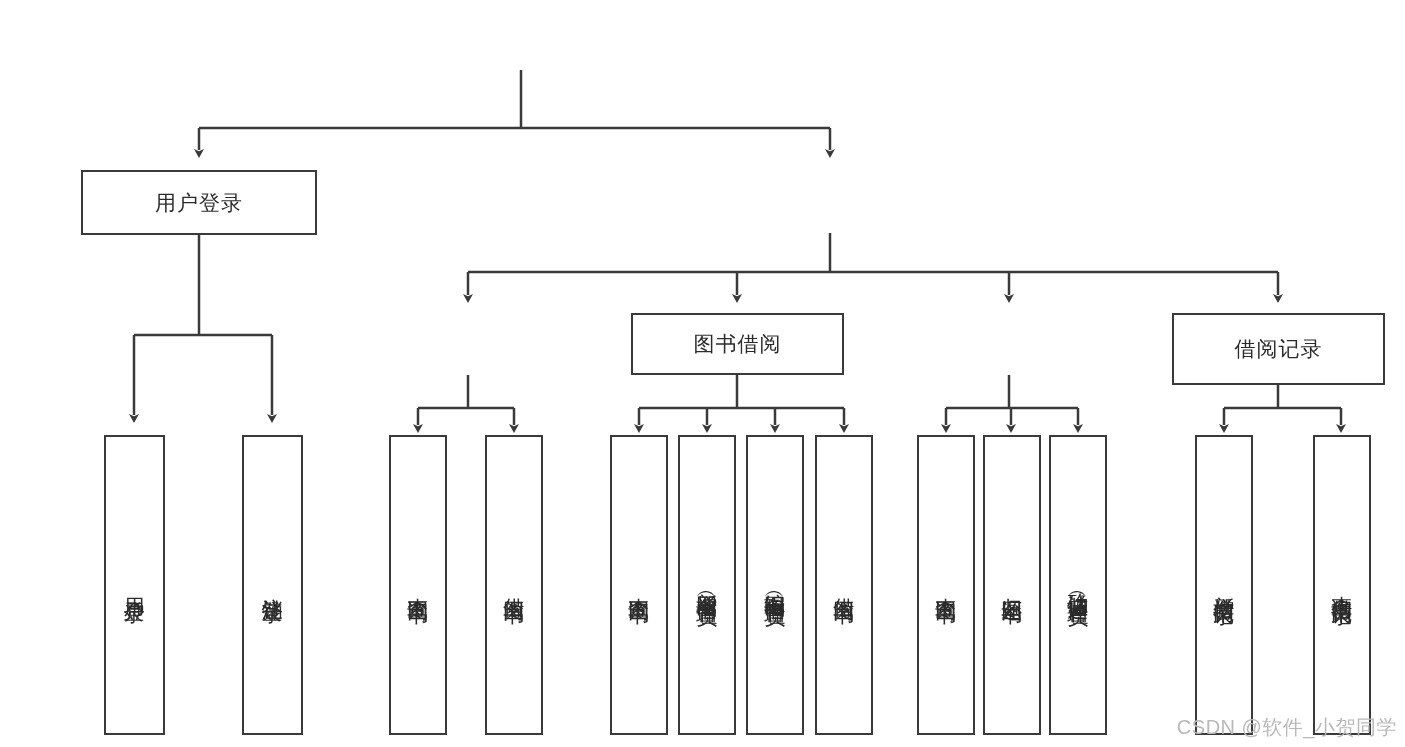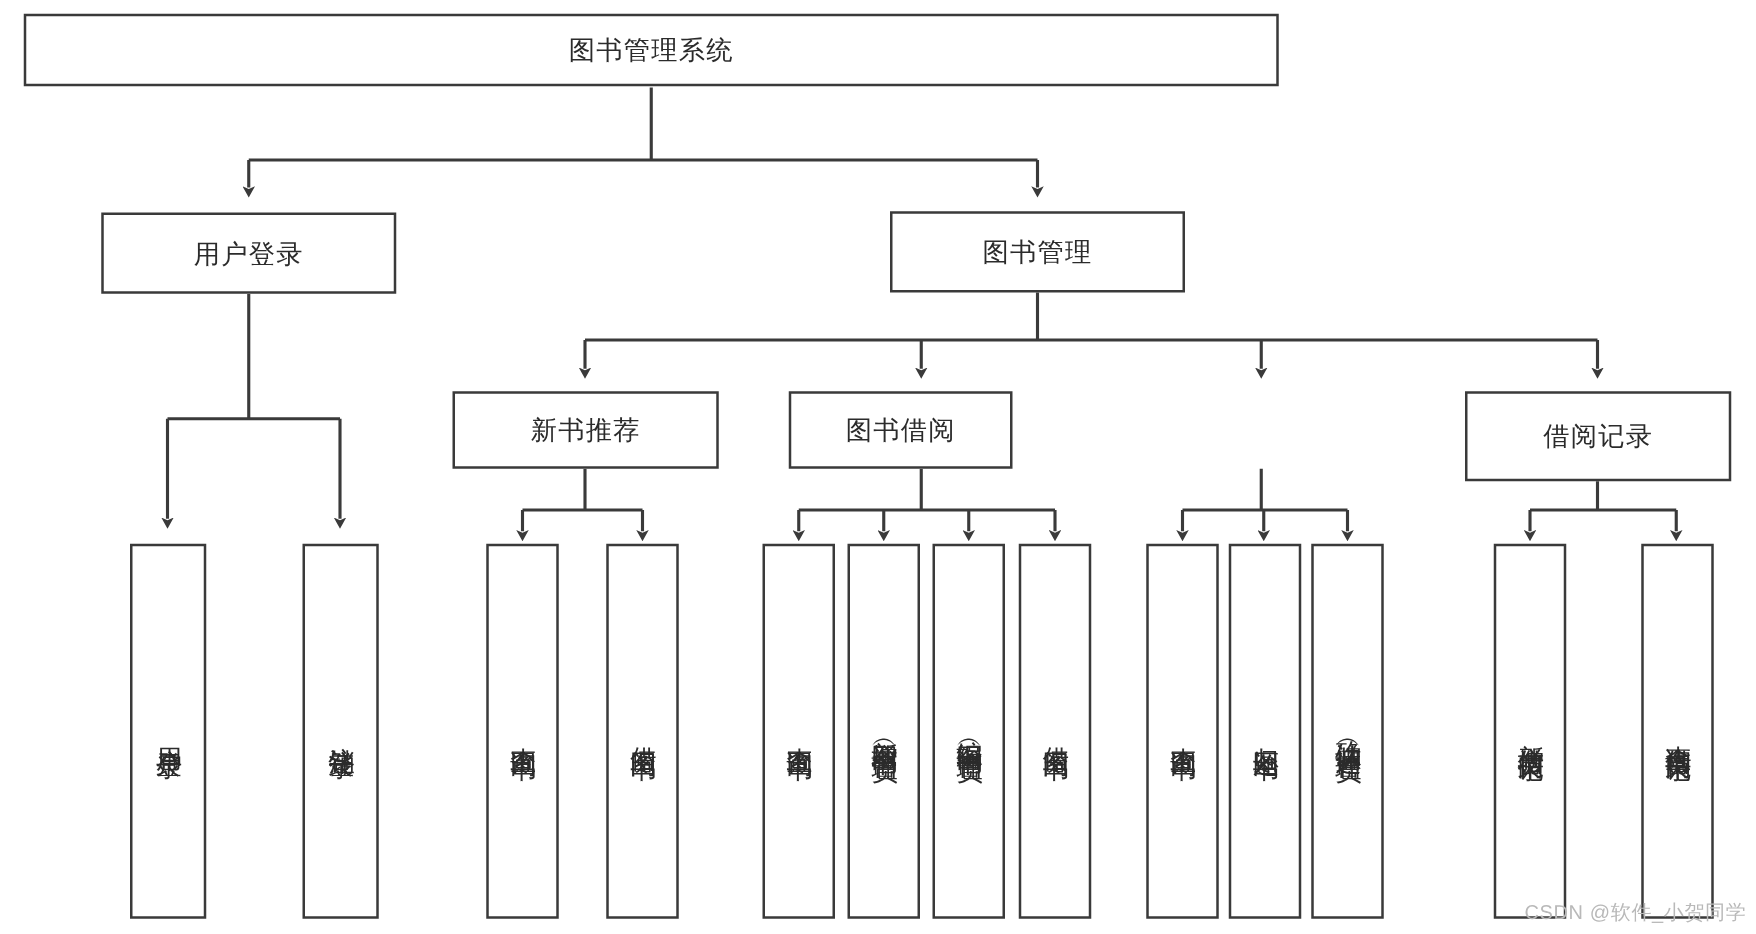--- a/index.html
+++ b/index.html
@@ -50,21 +50,21 @@
   .node.vertical .vtext {
     writing-mode: vertical-rl;
     text-orientation: upright;
     display: block;
     text-align: center;
   }
   .watermark {
     position: absolute;
     right: 8px;
     bottom: 6px;
-    font-size: 16px;
+    font-size: 20px;
     color: #b9b9b9;
     letter-spacing: 0.5px;
     white-space: nowrap;
     pointer-events: none;
   }
 </style>
 </head>
 <body>
 
 <div id="diagram-root">
@@ -113,35 +113,26 @@
       <path d="M1011,408 L1011,425" marker-end="url(#arrow)"></path>
       <path d="M1078,408 L1078,425" marker-end="url(#arrow)"></path>
 
       <path d="M1278,375 L1278,408"></path>
       <path d="M1224,408 L1341,408"></path>
       <path d="M1224,408 L1224,425" marker-end="url(#arrow)"></path>
       <path d="M1341,408 L1341,425" marker-end="url(#arrow)"></path>
     </g>
   </svg>
 
-  <div class="node horizontal" style="left:19px; top:11px; width:1004px; height:58px;">
-    <span>图书管理系统</span>
-  </div>
 
   <div class="node horizontal" style="left:81px; top:170px; width:236px; height:65px;">
     <span>用户登录</span>
   </div>
-  <div class="node horizontal" style="left:712px; top:169px; width:236px; height:65px;">
-    <span>图书管理</span>
-  </div>
 
-  <div class="node horizontal" style="left:362px; top:313px; width:213px; height:62px;">
-    <span>新书推荐</span>
-  </div>
-  <div class="node horizontal" style="left:631px; top:313px; width:179px; height:62px;">
+  <div class="node horizontal" style="left:631px; top:313px; width:213px; height:62px;">
     <span>图书借阅</span>
   </div>
   <div class="node horizontal" style="left:1172px; top:313px; width:213px; height:72px;">
     <span>借阅记录</span>
   </div>
 
   <div class="node vertical" style="left:104px; top:435px; width:61px; height:300px;">
     <span class="vtext">用户登录</span>
   </div>
   <div class="node vertical" style="left:242px; top:435px; width:61px; height:300px;">

